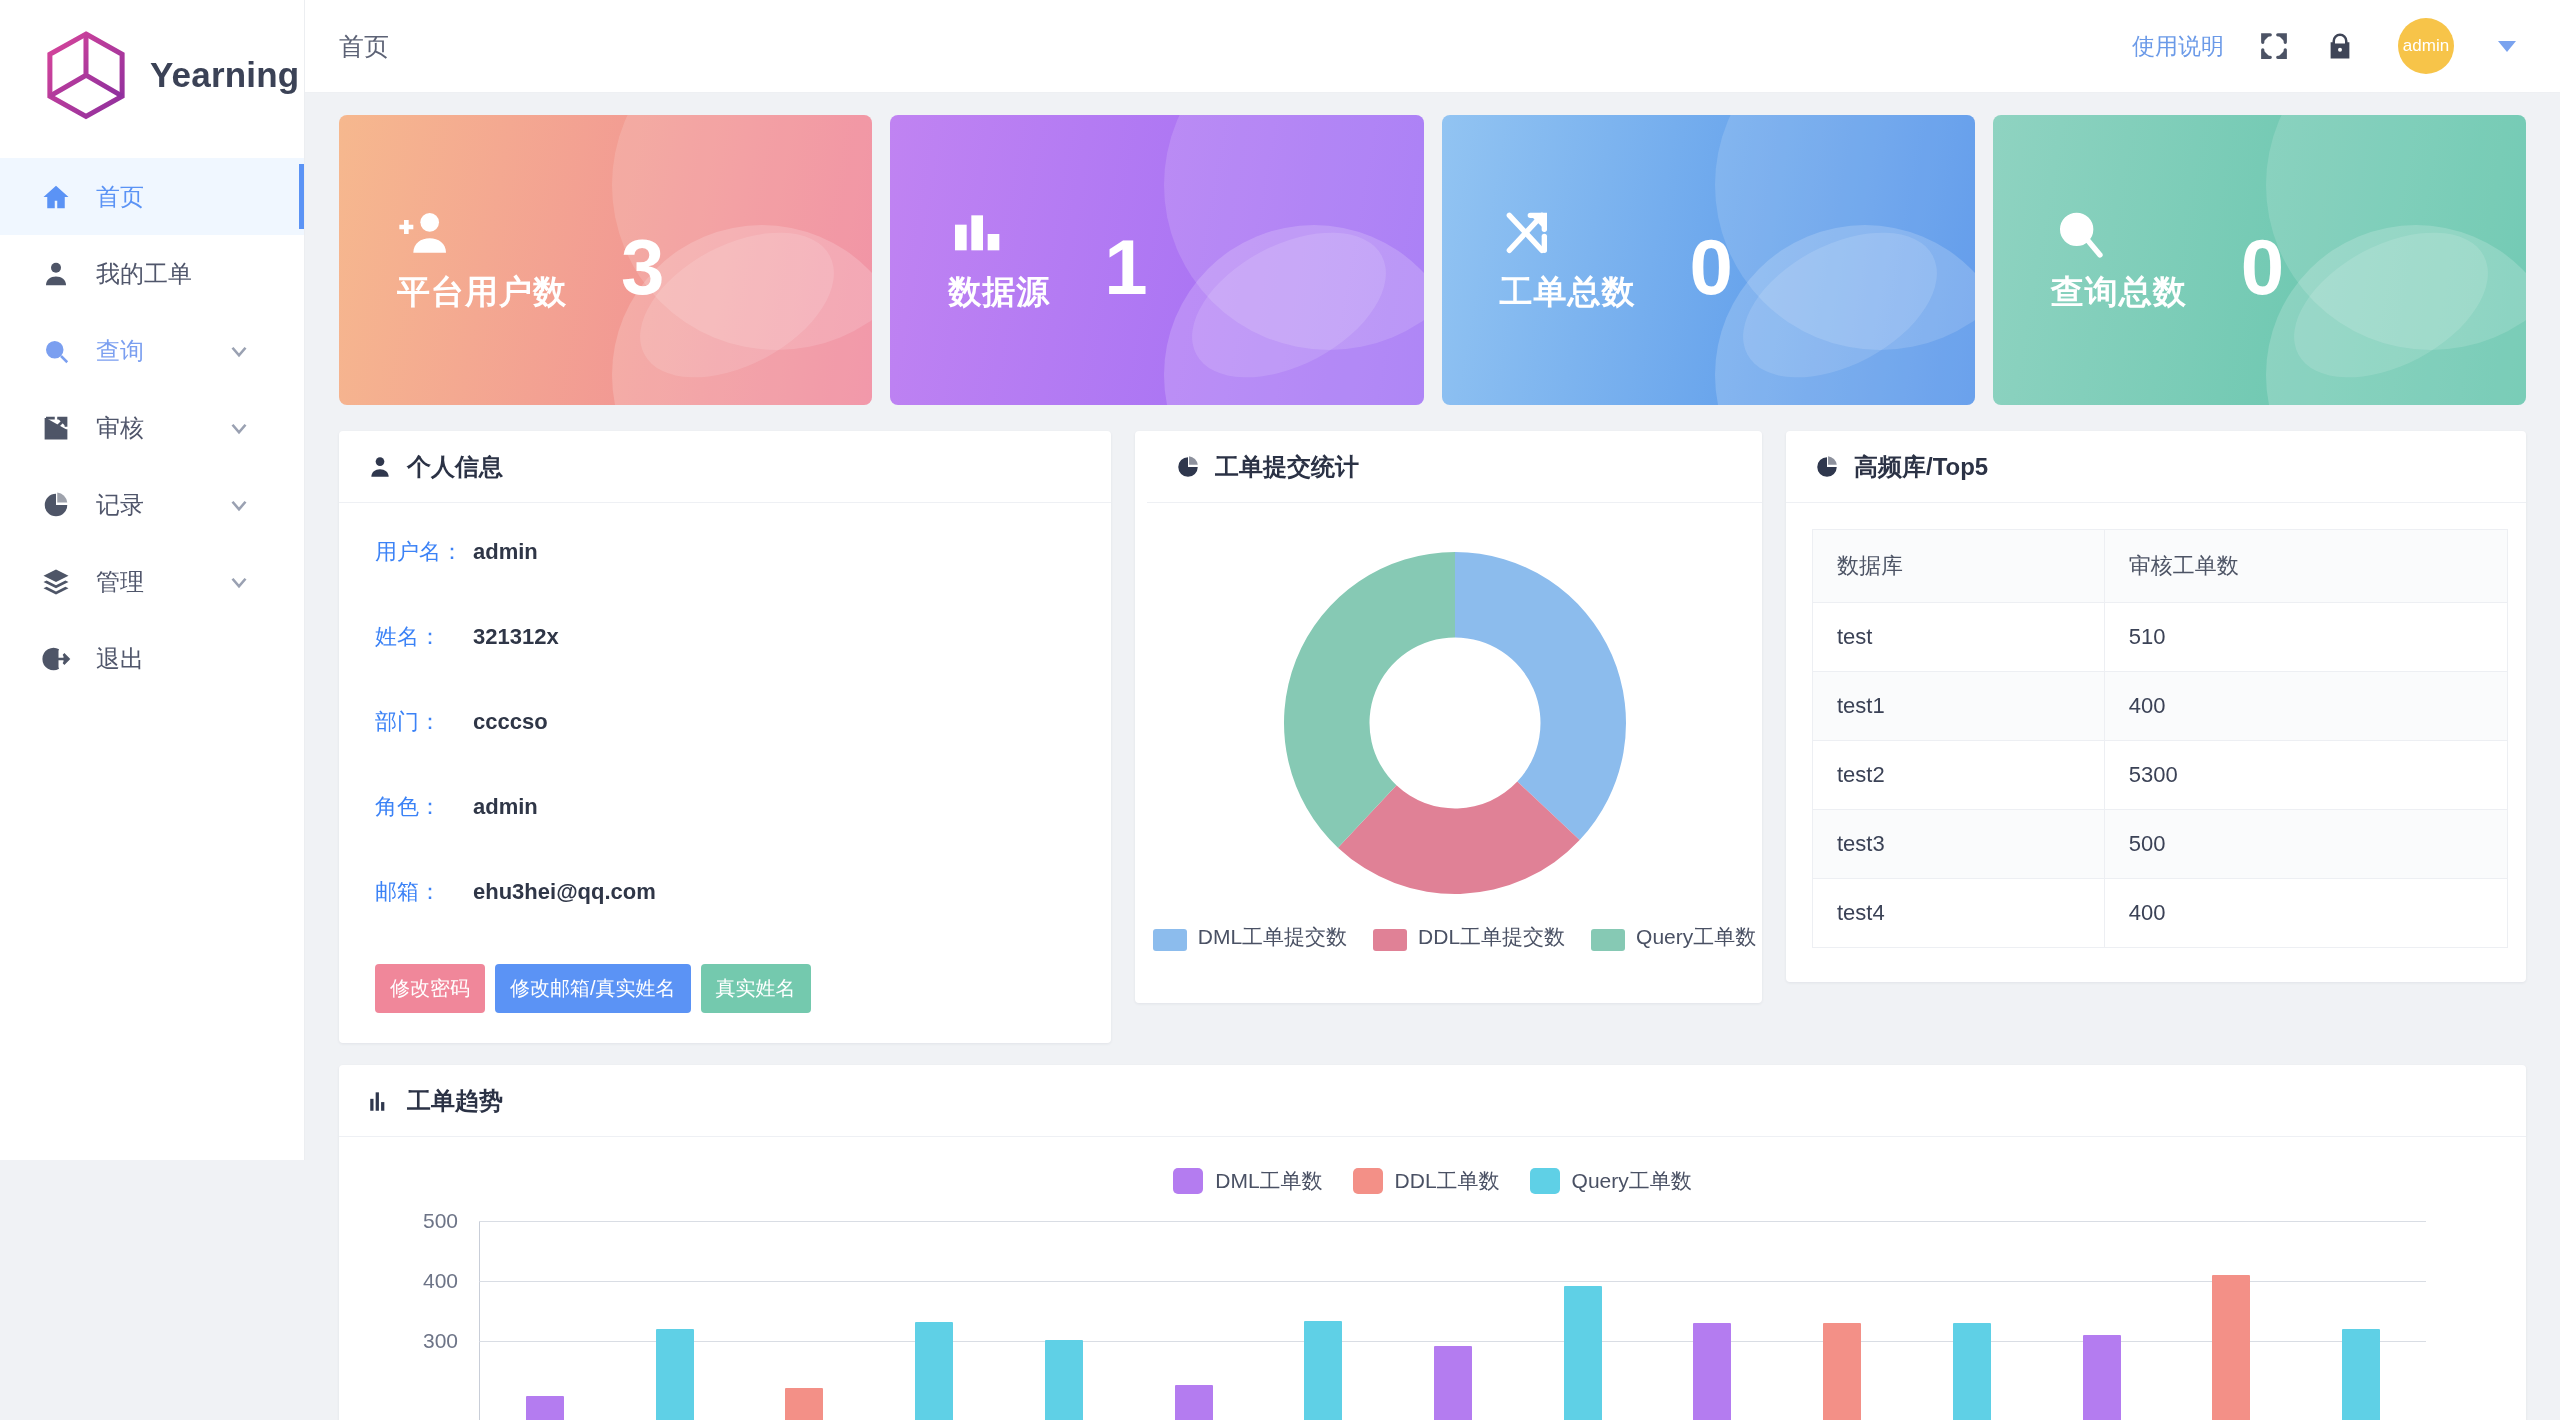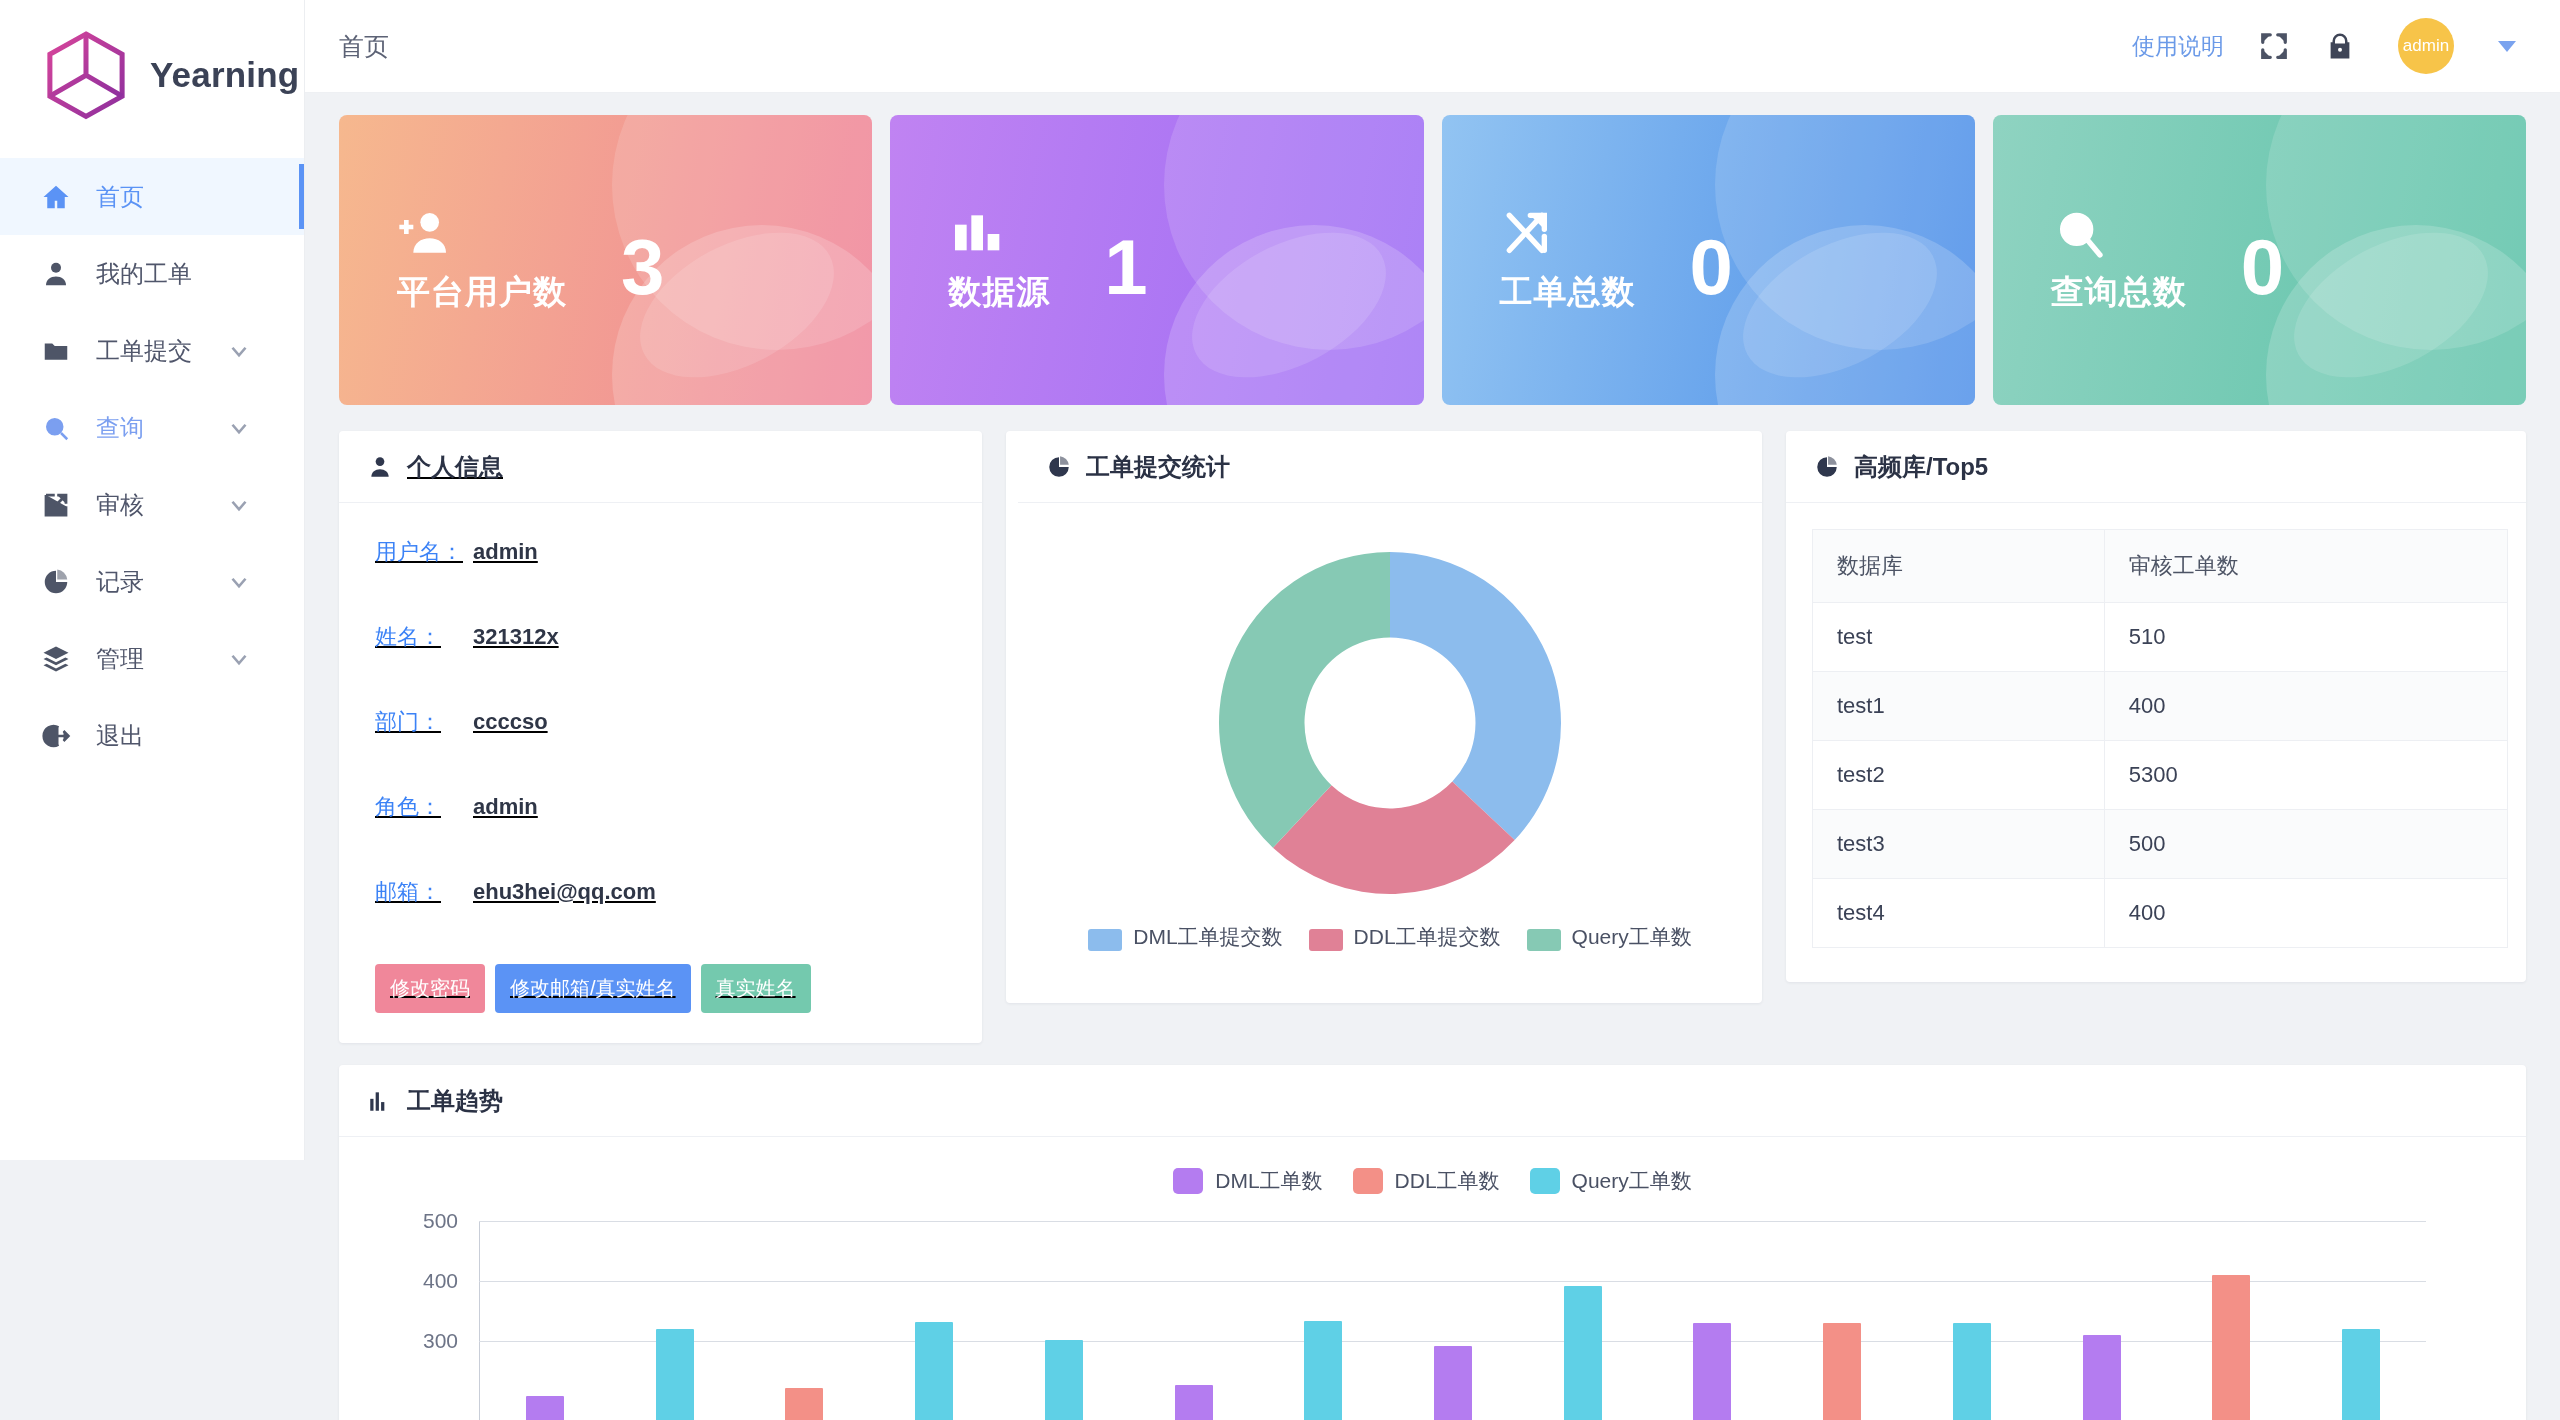--- a/index.html
+++ b/index.html
@@ -92,21 +92,21 @@
   .panels { display: flex; gap: 24px; margin-top: 26px; align-items: flex-start; }
   .card { background:#fff; border-radius: 4px; box-shadow: 0 1px 3px rgba(30,40,70,.07); }
   .card-head {
     height: 72px; display: flex; align-items: center; gap: 14px;
     padding: 0 28px; border-bottom: 1px solid #eef0f4;
     font-size: 24px; font-weight: bold; color: #2b3245;
   }
   .card-head .hico { width: 26px; height: 26px; flex:none; }
   .card-head .hico svg { width: 26px; height: 26px; fill: #2f374d; }
 
-  .p-profile { width: 643px; text-decoration: underline; }
+  .p-profile { width: 772px; }
   .p-donut   { flex: 1; padding-left: 12px; }
   .p-top5    { width: 740px; }
 
   .profile-body { padding: 34px 36px 30px 36px; }
   .prow { display: flex; align-items: baseline; height: 85px; font-size: 22px; }
   .prow .k { color: #3b82f6; width: 98px; flex: none; }
   .prow .v { color: #2f3647; font-weight: bold; }
   .btns { display: flex; gap: 10px; margin-top: 2px; }
   .btn { border-radius: 4px; color: #fff; font-size: 20px; padding: 11px 15px; cursor: pointer; }
   .btn.red  { background: #f0879a; }
@@ -174,31 +174,20 @@
       <div class="nav-item">
         <span class="ico">
             <svg viewBox="0 0 24 24">
               <circle cx="12" cy="7" r="4"></circle>
               <path d="M4 21c0-4.4 3.6-7 8-7s8 2.6 8 7z"></path>
             </svg>
           </span>
         <span class="nav-label">我的工单</span>
       </div>
 
-      <div class="nav-item">
-        <span class="ico">
-            <svg viewBox="0 0 24 24">
-              <path d="M3 6h6l2 2h10v11H3z"></path>
-            </svg>
-          </span>
-        <span class="nav-label">工单提交</span>
-        <span class="chev"><svg viewBox="0 0 24 24">
-              <polyline points="6,9 12,16 18,9"></polyline>
-            </svg></span>
-      </div>
 
       <div class="nav-item sub">
         <span class="ico">
             <svg viewBox="0 0 24 24" fill="none" stroke="#7b9ff0" stroke-width="2">
               <circle cx="11" cy="11" r="6"></circle>
               <line x1="16" y1="16" x2="21" y2="21"></line>
             </svg>
           </span>
         <span class="nav-label">查询</span>
         <span class="chev"><svg viewBox="0 0 24 24">

